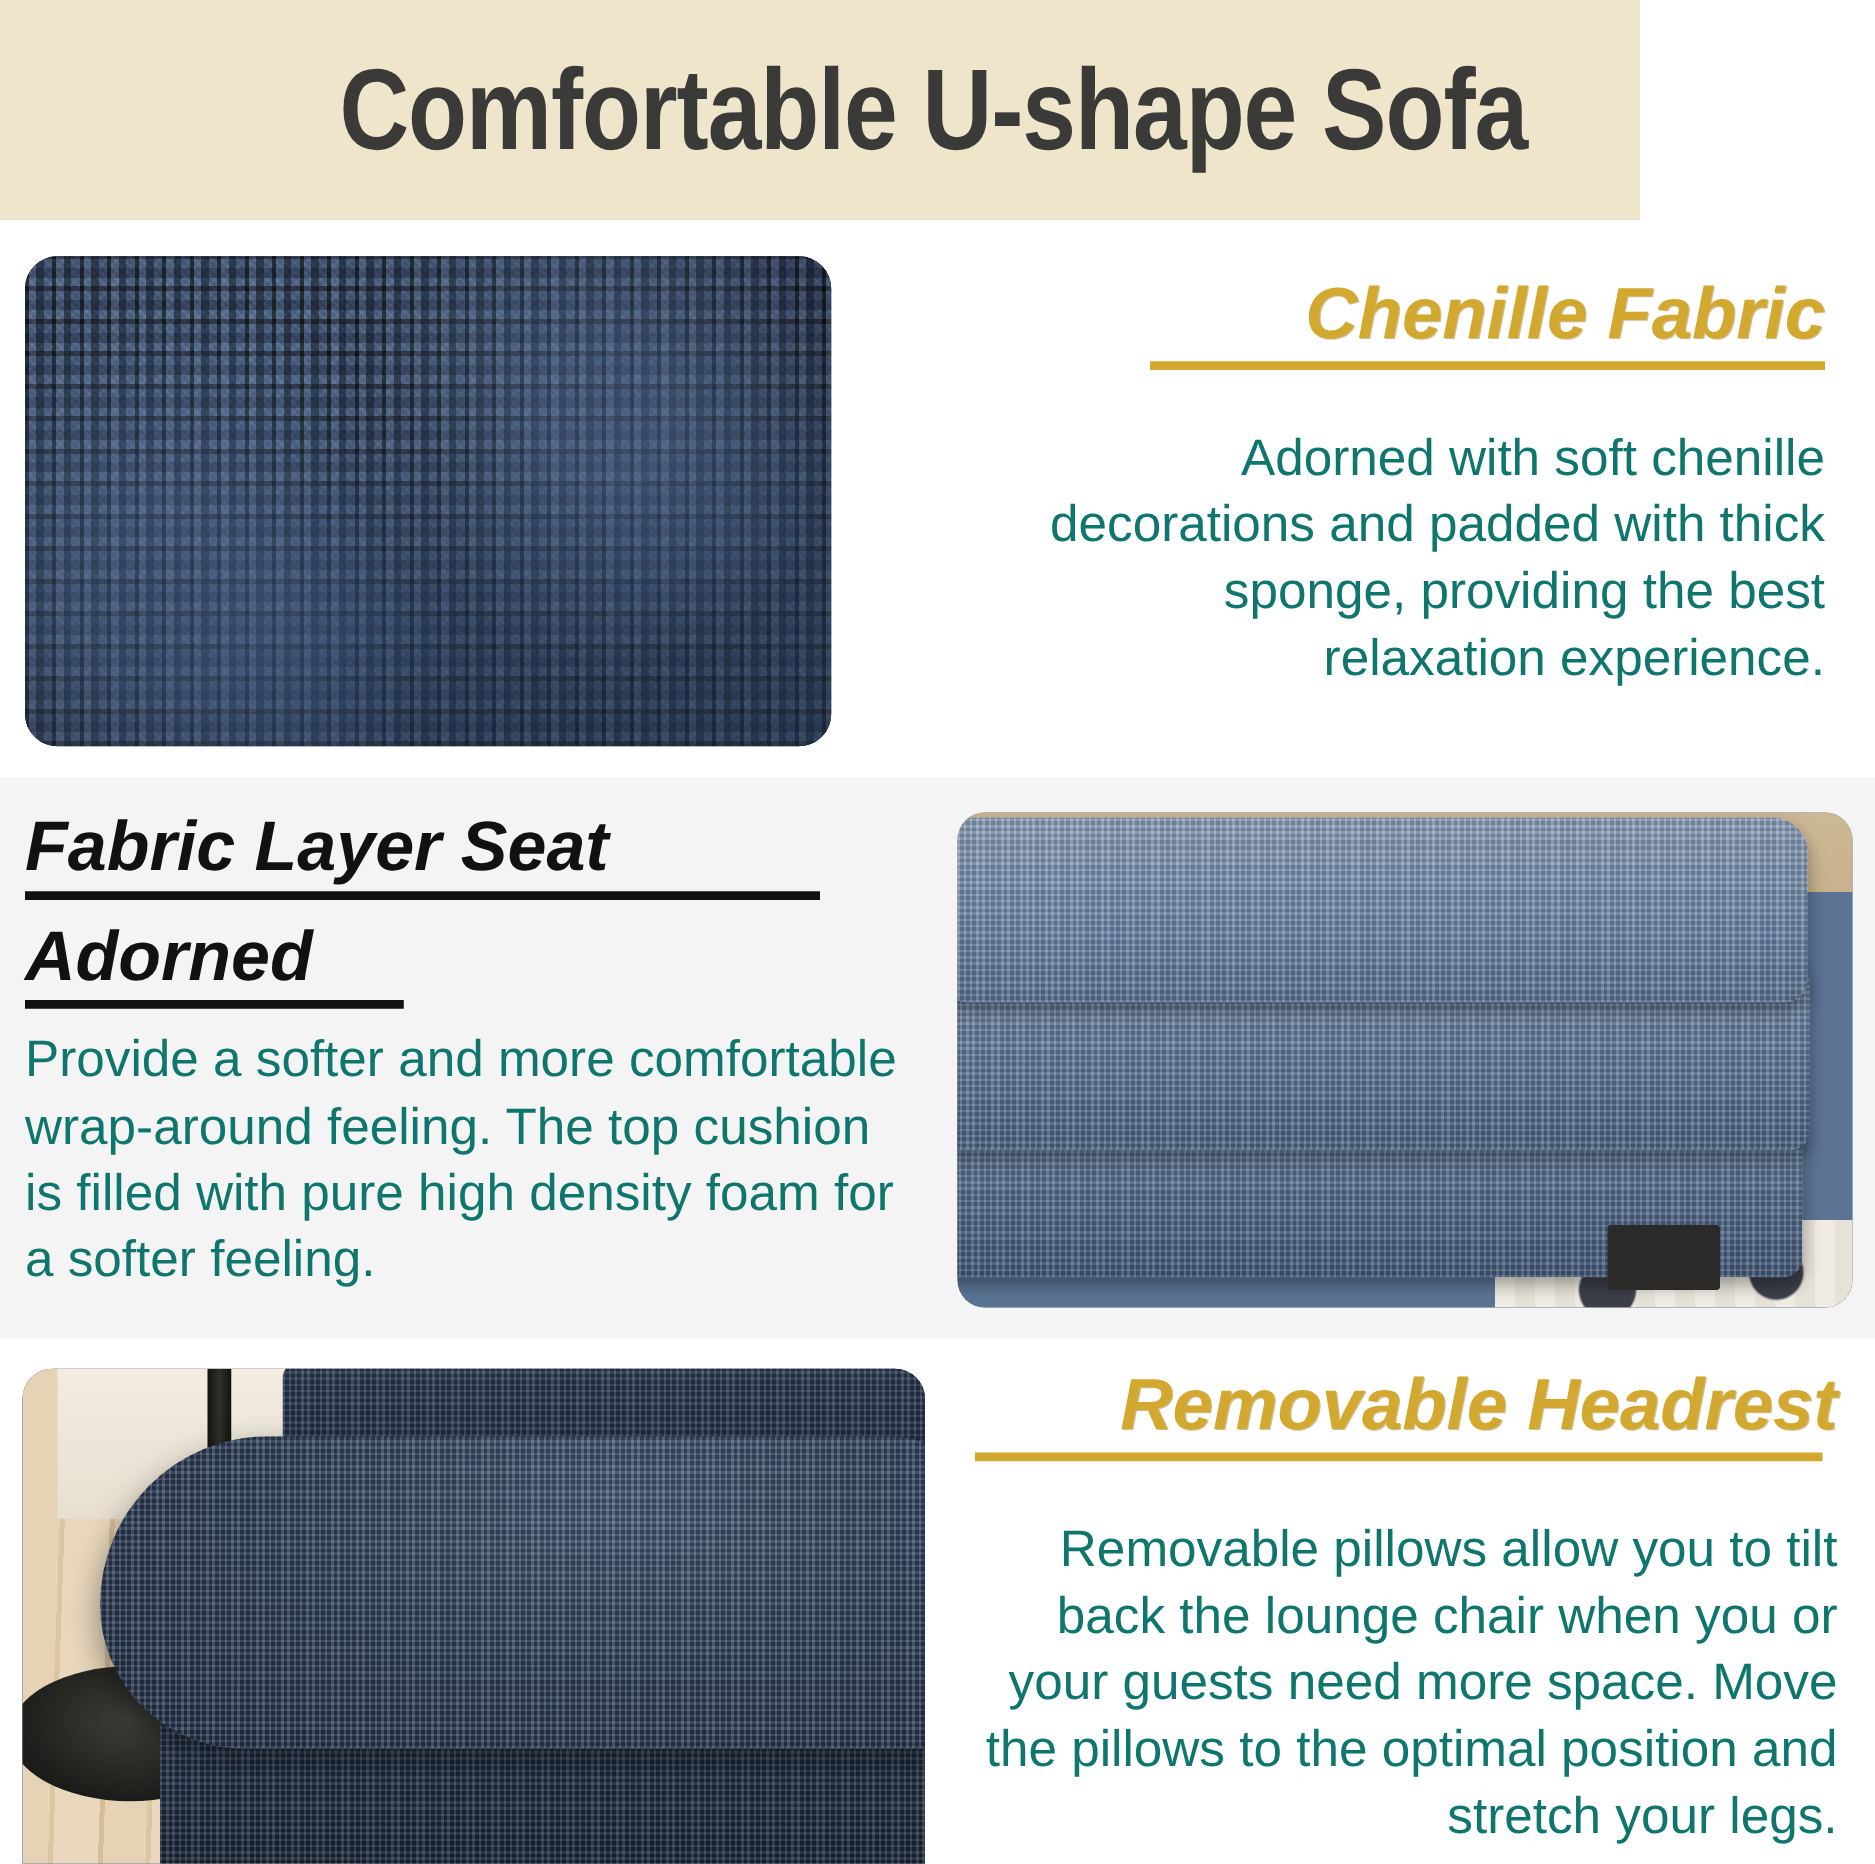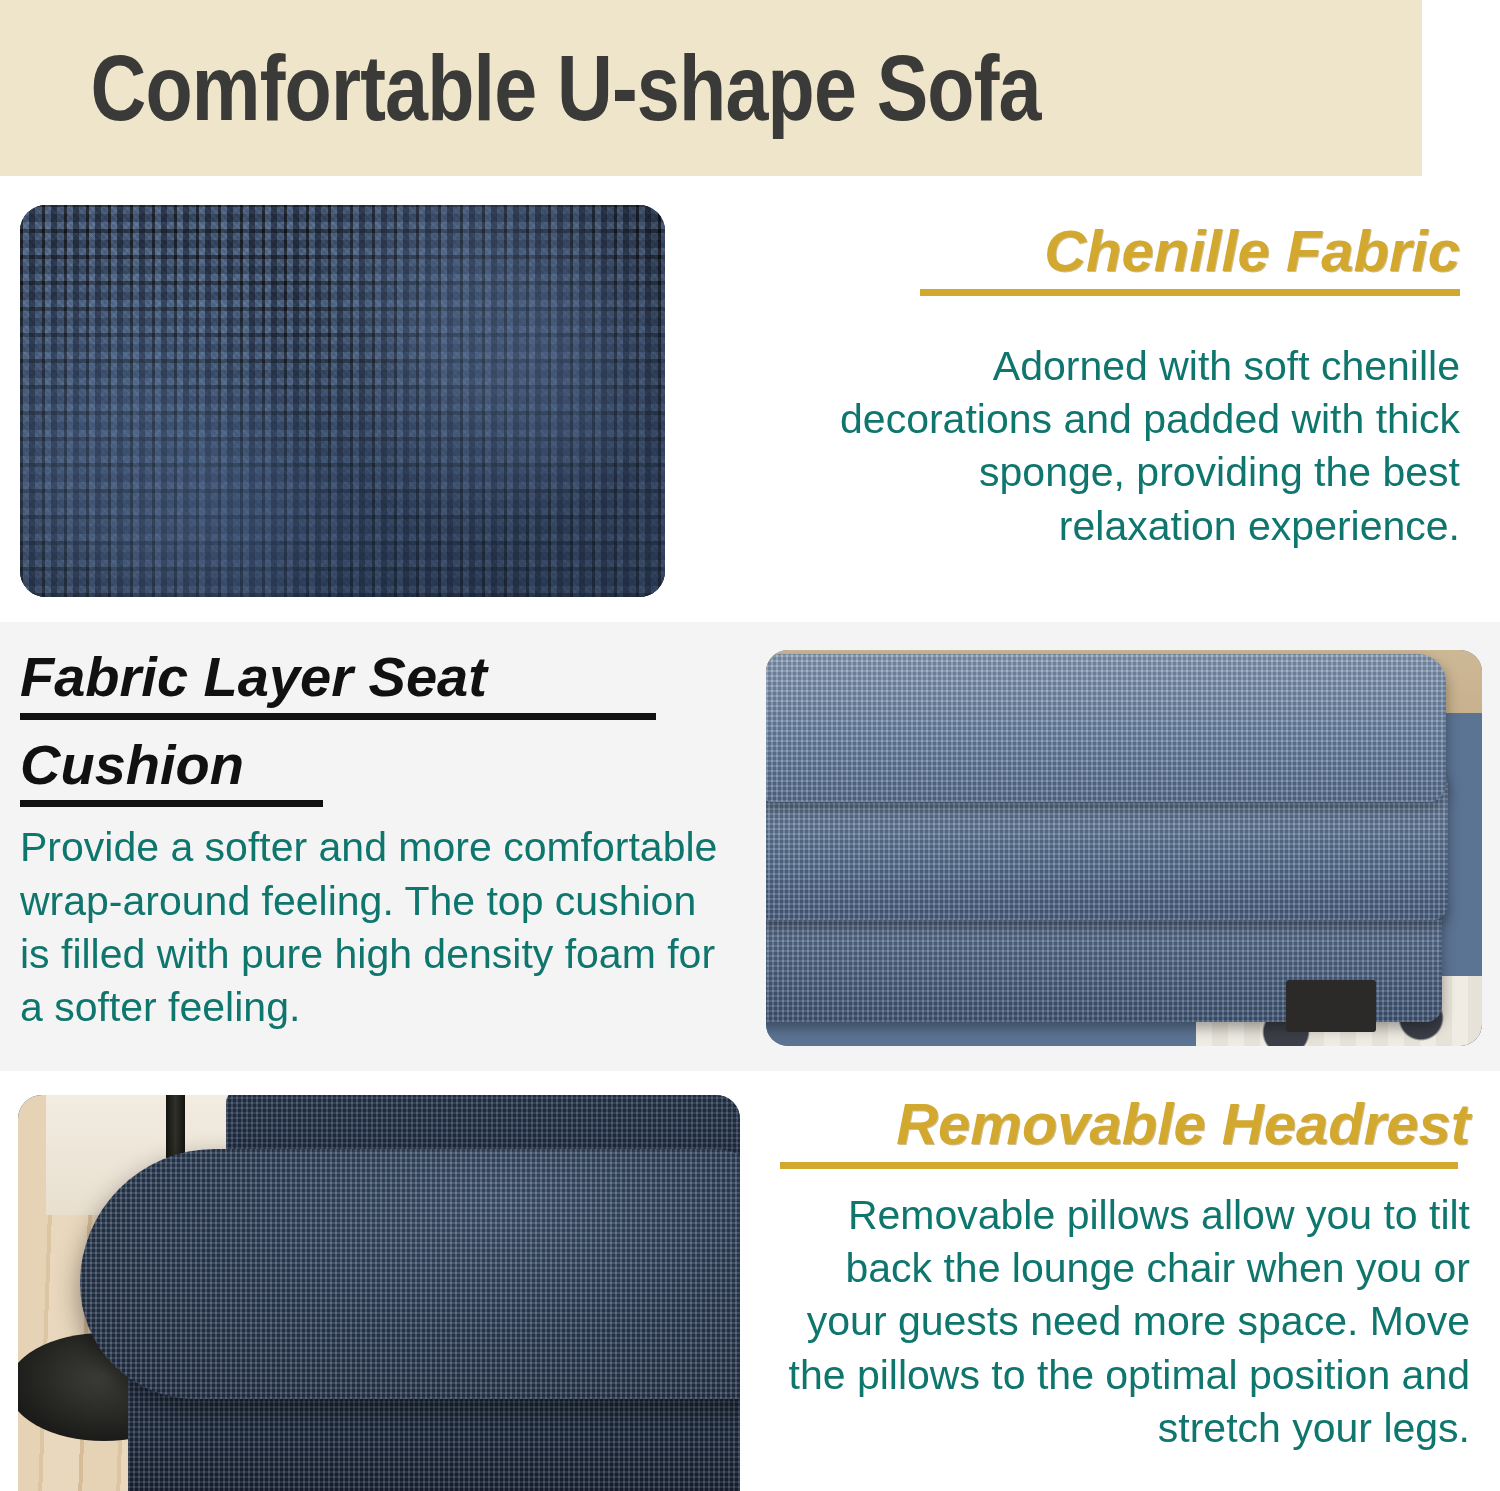--- a/index.html
+++ b/index.html
@@ -8,23 +8,23 @@
     width:1500px; height:1491px;
     background:#ffffff;
     font-family:"Liberation Sans", sans-serif;
     overflow:hidden;
   }
 
   .page { position:relative; width:1500px; height:1491px; background:#ffffff; }
 
   
   .header {
-    position:absolute; left:0; top:0; width:1422px; height:176px;
+    position:absolute; left:0; top:0; width:1312px; height:176px;
     background:#efe5cb;
-    display:flex; align-items:center; justify-content:flex-start;
+    display:flex; align-items:center; justify-content:flex-end;
   }
   .header-title {
     font-family:"Liberation Sans Narrow","Liberation Sans", sans-serif;
     font-weight:bold;
     font-size:92px;
     letter-spacing:-1px;
     color:#3a3a38;
     transform:scaleX(0.84);
     transform-origin:center center;
     white-space:nowrap;
@@ -242,21 +242,21 @@
   .head-black .rule.r2 { width:303px; }
 
   .body-text {
     font-family:"Liberation Sans Narrow","Liberation Sans", sans-serif;
     font-size:41px;
     line-height:1.30;
     color:#0f766e;
   }
   .sec1-text .body-text { margin-top:44px; }
   .sec2-text .body-text { margin-top:4px; }
-  .sec3-text .body-text { margin-top:20px; }
+  .sec3-text .body-text { margin-top:44px; }
 </style>
 </head>
 <body>
 
 <div class="page">
 
   <div class="header">
     <div class="header-title">Comfortable U-shape Sofa</div>
   </div>
 
@@ -284,21 +284,21 @@
       <div class="cush cush-bot"></div>
       <div class="cush-leg"></div>
       <div class="cush cush-mid"></div>
       <div class="cush cush-top"></div>
     </div>
 
     <div class="sec2-text">
       <div class="head-black">
         <span class="line">Fabric Layer Seat</span>
         <span class="rule r1"></span>
-        <span class="line">Cushion</span>
+        <span class="line">Adorned</span>
         <span class="rule r2"></span>
       </div>
       <div class="body-text">Provide a softer and more comfortable wrap-around feeling. The top cushion is filled with pure high density foam for a softer feeling.</div>
     </div>
 
   </div>
 
   <div class="sec3">
 
     <div class="headrest-photo">

